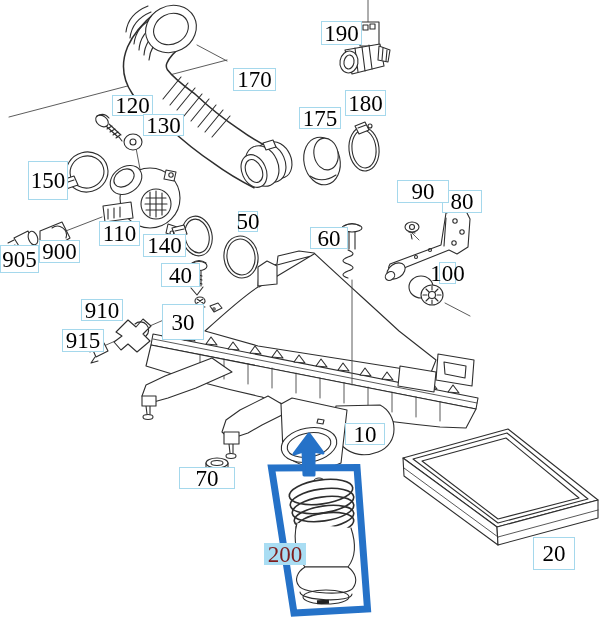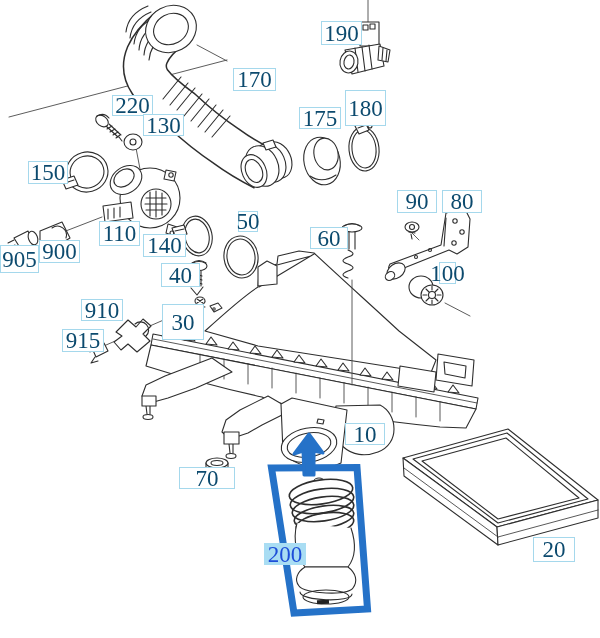--- a/index.html
+++ b/index.html
@@ -1,22 +1,22 @@
 <!DOCTYPE html>
 <html><head>
 <meta charset="utf-8">
 <style>
   html,body{margin:0;padding:0;background:#fff;}
   #stage{position:relative;width:600px;height:638px;background:#fff;overflow:hidden;
          font-family:"Liberation Serif","DejaVu Serif",serif;}
   #art{position:absolute;left:0;top:0;}
   .plabel{position:absolute;box-sizing:border-box;border:1px solid #a5d8ec;background:#fff;
-          color:#0c4a6e;display:flex;align-items:center;justify-content:center;
+          color:#000000;display:flex;align-items:center;justify-content:center;
           font-size:23px;line-height:1;letter-spacing:0;cursor:pointer;}
-  .plabel.highlight{border-color:#a9ddf3;background:#a9ddf3;color:#1d4ed8;}
+  .plabel.highlight{border-color:#a9ddf3;background:#a9ddf3;color:#7f1d1d;}
 </style>
 </head>
 <body>
 
 <div id="stage">
 
 <svg id="art" width="600" height="638" viewBox="0 0 600 638">
   <g fill="none" stroke="#2e2e2e" stroke-width="1.1" stroke-linecap="round" stroke-linejoin="round">
 
     <g stroke="#4a4a4a" stroke-width="0.9">
@@ -255,37 +255,37 @@
       <ellipse cx="326" cy="597" rx="23" ry="7"></ellipse>
       <rect x="317" y="600" width="12" height="4" fill="#222" stroke="none" transform="rotate(-3 323 602)"></rect>
     </g>
 
     <polygon points="271.5,468 357,467.5 367.5,609 294,613" fill="none" stroke="#2572c8" stroke-width="7" stroke-linejoin="miter"></polygon>
     <path d="M309,434 L294,454 L303,451 L304,475 L314,475 L314,451 L323,453 Z" fill="#2572c8" stroke="#2572c8" stroke-width="3" stroke-linejoin="round"></path>
   </g>
 </svg>
 
 <div class="plabel" style="left:345px;top:423px;width:40px;height:22px">10</div>
-<div class="plabel" style="left:533px;top:537px;width:42px;height:25px">20</div>
+<div class="plabel" style="left:533px;top:537px;width:42px;height:33px">20</div>
 <div class="plabel" style="left:162px;top:304px;width:42px;height:36px">30</div>
 <div class="plabel" style="left:161px;top:263px;width:39px;height:24px">40</div>
 <div class="plabel" style="left:238px;top:211px;width:20px;height:21px">50</div>
 <div class="plabel" style="left:310px;top:227px;width:38px;height:22px">60</div>
 <div class="plabel" style="left:179px;top:467px;width:56px;height:22px">70</div>
 <div class="plabel" style="left:442px;top:190px;width:40px;height:23px">80</div>
-<div class="plabel" style="left:397px;top:190px;width:40px;height:23px">90</div>
+<div class="plabel" style="left:397px;top:180px;width:52px;height:23px">90</div>
 <div class="plabel" style="left:439px;top:262px;width:17px;height:22px">100</div>
 <div class="plabel" style="left:99px;top:221px;width:41px;height:25px">110</div>
-<div class="plabel" style="left:112px;top:95px;width:41px;height:21px">220</div>
+<div class="plabel" style="left:112px;top:95px;width:41px;height:21px">120</div>
 <div class="plabel" style="left:143px;top:114px;width:41px;height:22px">130</div>
 <div class="plabel" style="left:143px;top:234px;width:43px;height:23px">140</div>
-<div class="plabel" style="left:28px;top:161px;width:40px;height:23px">150</div>
+<div class="plabel" style="left:28px;top:161px;width:40px;height:39px">150</div>
 <div class="plabel" style="left:233px;top:68px;width:43px;height:23px">170</div>
 <div class="plabel" style="left:299px;top:107px;width:42px;height:22px">175</div>
-<div class="plabel" style="left:345px;top:90px;width:41px;height:36px">180</div>
+<div class="plabel" style="left:345px;top:90px;width:41px;height:26px">180</div>
 <div class="plabel" style="left:321px;top:21px;width:41px;height:24px">190</div>
 <div class="plabel highlight" style="left:264px;top:543px;width:42px;height:22px">200</div>
 <div class="plabel" style="left:39px;top:240px;width:41px;height:23px">900</div>
 <div class="plabel" style="left:0px;top:245px;width:39px;height:28px">905</div>
 <div class="plabel" style="left:81px;top:299px;width:42px;height:22px">910</div>
 <div class="plabel" style="left:62px;top:329px;width:42px;height:23px">915</div>
 
 </div>
 
 </body></html>

